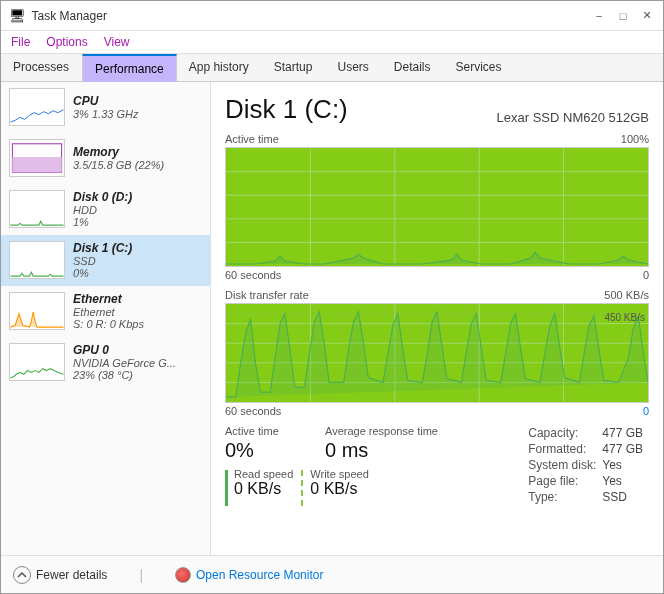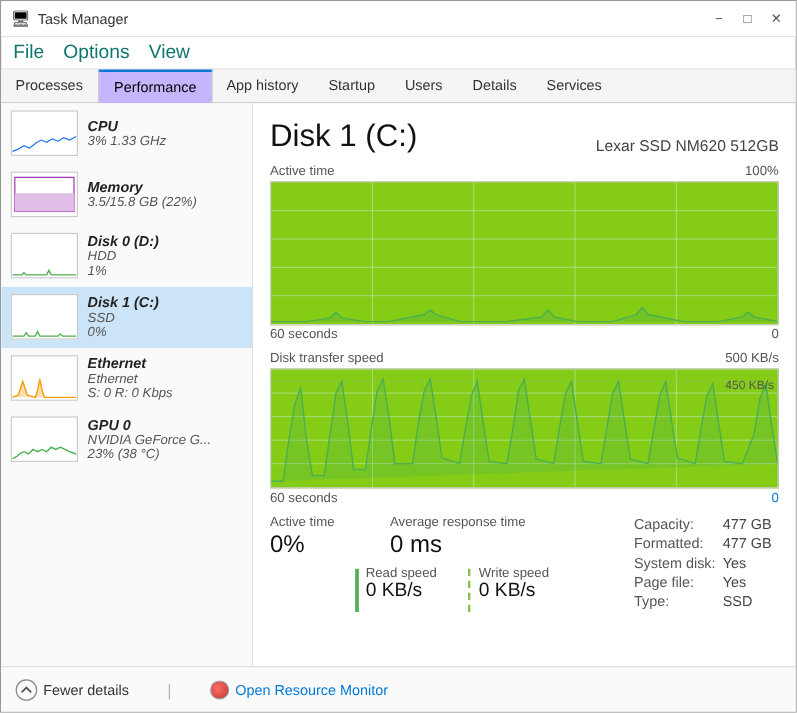--- a/index.html
+++ b/index.html
@@ -52,23 +52,23 @@
       color: #555;
     }
     .menu-bar {
       display: flex;
       padding: 2px 4px;
       gap: 4px;
       border-bottom: 1px solid #e0e0e0;
     }
     .menu-item {
       padding: 2px 6px;
-      font-size: 16px;
-      cursor: pointer;
-      color: #0f766e;
+      font-size: 12px;
+      cursor: pointer;
+      color: #a21caf;
     }
     .tab-bar {
       display: flex;
       border-bottom: 1px solid #ccc;
       background: #f5f5f5;
     }
     .tab {
       padding: 6px 12px;
       font-size: 12px;
       cursor: pointer;
@@ -158,23 +158,22 @@
     .stats-row {
       display: flex;
       gap: 20px;
       margin-bottom: 6px;
     }
     .stat-block { min-width: 80px; }
     .stat-label { font-size: 11px; color: #555; margin-bottom: 2px; }
     .stat-value { font-size: 20px; font-weight: 300; color: #111; }
     .speed-row {
       display: flex;
-      gap: 26px;
+      gap: 8px;
       margin-top: 4px;
-      justify-content: center;
     }
     .speed-block { display: flex; gap: 6px; align-items: flex-start; }
     .speed-bar { width: 3px; background: #4caf50; height: 36px; margin-top: 2px; }
     .speed-bar-dashed { width: 3px; height: 36px; margin-top: 2px; border-left: 2px dashed #8bc34a; }
     .speed-label { font-size: 11px; color: #555; }
     .speed-value { font-size: 16px; font-weight: 300; color: #111; }
     .right-stats {
       margin-left: auto;
       font-size: 12px;
     }
@@ -369,21 +368,21 @@
           </svg>
         </div>
         <div class="chart-footer">
           <span>60 seconds</span>
           <span>0</span>
         </div>
       </div>
 
       <div class="chart-section">
         <div class="chart-label-row">
-          <span>Disk transfer speed</span>
+          <span>Disk transfer rate</span>
           <span>500 KB/s</span>
         </div>
         <div class="chart-container" style="height:100px;">
           
           <div style="position:absolute;right:3px;top:8px;font-size:10px;color:#555;z-index:2;">450 KB/s</div>
           <svg class="chart-svg" viewBox="0 0 430 100" preserveAspectRatio="none">
 
             <line x1="0" y1="20" x2="430" y2="20" stroke="#c8e6c9" stroke-width="0.5"></line>
             <line x1="0" y1="40" x2="430" y2="40" stroke="#c8e6c9" stroke-width="0.5"></line>
             <line x1="0" y1="60" x2="430" y2="60" stroke="#c8e6c9" stroke-width="0.5"></line>

